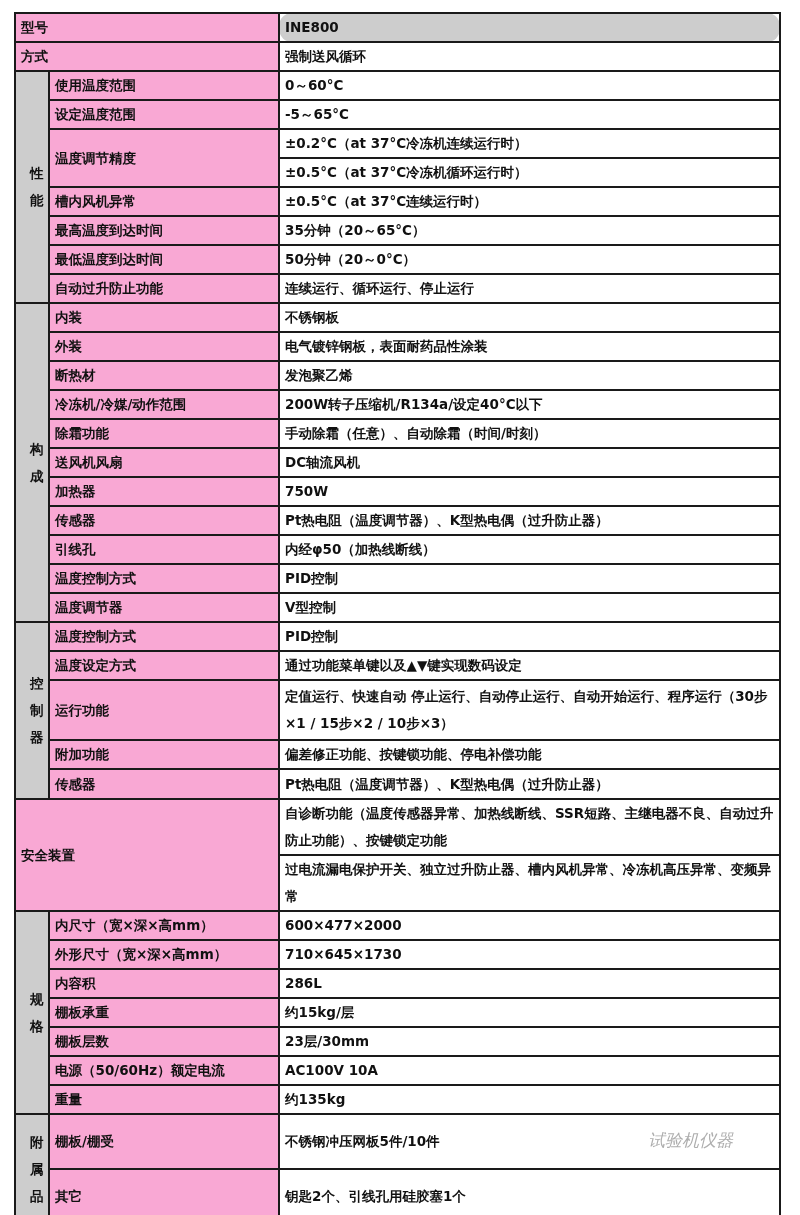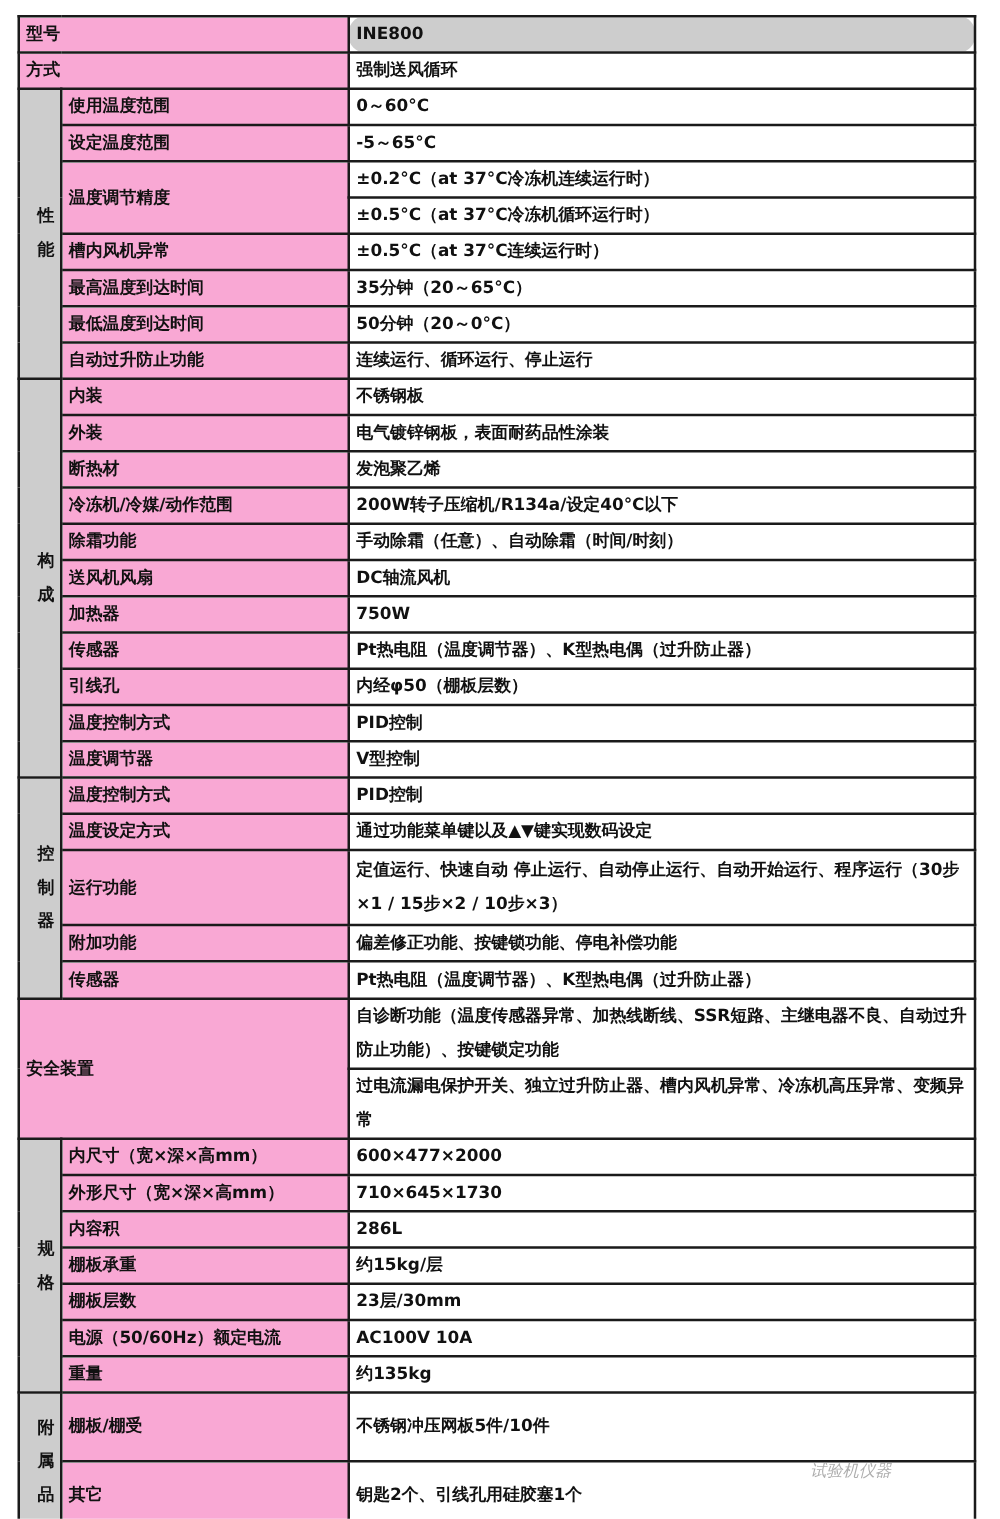--- a/index.html
+++ b/index.html
@@ -8,21 +8,21 @@
   #spec-table { position: absolute; left: 14px; top: 12px; width: 765px;
                 border-collapse: collapse; table-layout: fixed; font-size: 13.5px; font-weight: bold; }
   #spec-table td { border: 2px solid #1a1a1a; padding: 0 5px; vertical-align: middle;
                    line-height: 27px; overflow: hidden; white-space: nowrap; }
   #spec-table td.lbl { background: #f9a8d4; }
   #spec-table td.grp { background: #cdcdcd; text-align: center; padding: 14px; }
   #spec-table td.grp .vtxt { display: inline-block; width: 1em; line-height: 27px; white-space: normal; word-break: break-all; }
   #spec-table td.val { background: #ffffff; border-radius: 13px; }
   #spec-table td.val.multi { white-space: normal; line-height: 27px; }
   #spec-table td.first-row { background: #cdcdcd; }
-  .wm { position: absolute; left: 648px; top: 1168px; font-size: 13px; color: #9a9a9a; opacity: 0.8; font-style: italic; }
+  .wm { position: absolute; left: 648px; top: 1129px; font-size: 17px; color: #9a9a9a; opacity: 0.8; font-style: italic; }
 </style>
 </head>
 <body>
 
 <table id="spec-table">
   <colgroup>
     <col style="width:34px">
     <col style="width:230px">
     <col style="width:501px">
   </colgroup>
@@ -97,21 +97,21 @@
     <tr style="height:28px">
       <td class="lbl">加热器</td>
       <td class="val">750W</td>
     </tr>
     <tr style="height:28px">
       <td class="lbl">传感器</td>
       <td class="val">Pt热电阻（温度调节器）、K型热电偶（过升防止器）</td>
     </tr>
     <tr style="height:28px">
       <td class="lbl">引线孔</td>
-      <td class="val">内经φ50（棚板层数）</td>
+      <td class="val">内经φ50（加热线断线）</td>
     </tr>
     <tr style="height:28px">
       <td class="lbl">温度控制方式</td>
       <td class="val">PID控制</td>
     </tr>
     <tr style="height:28px">
       <td class="lbl">温度调节器</td>
       <td class="val">V型控制</td>
     </tr>
 

